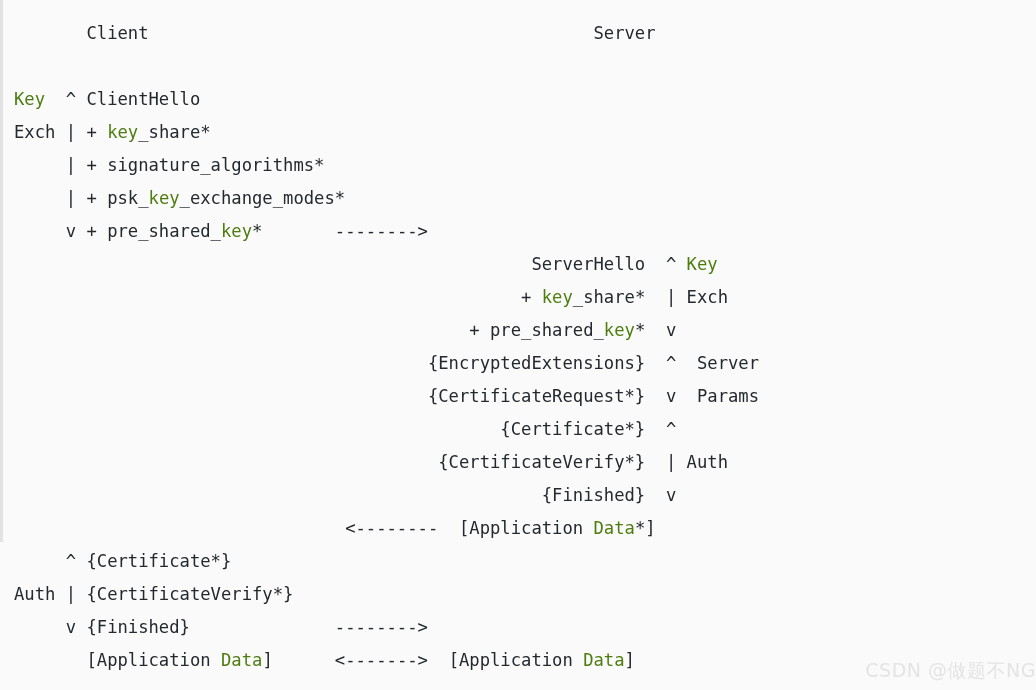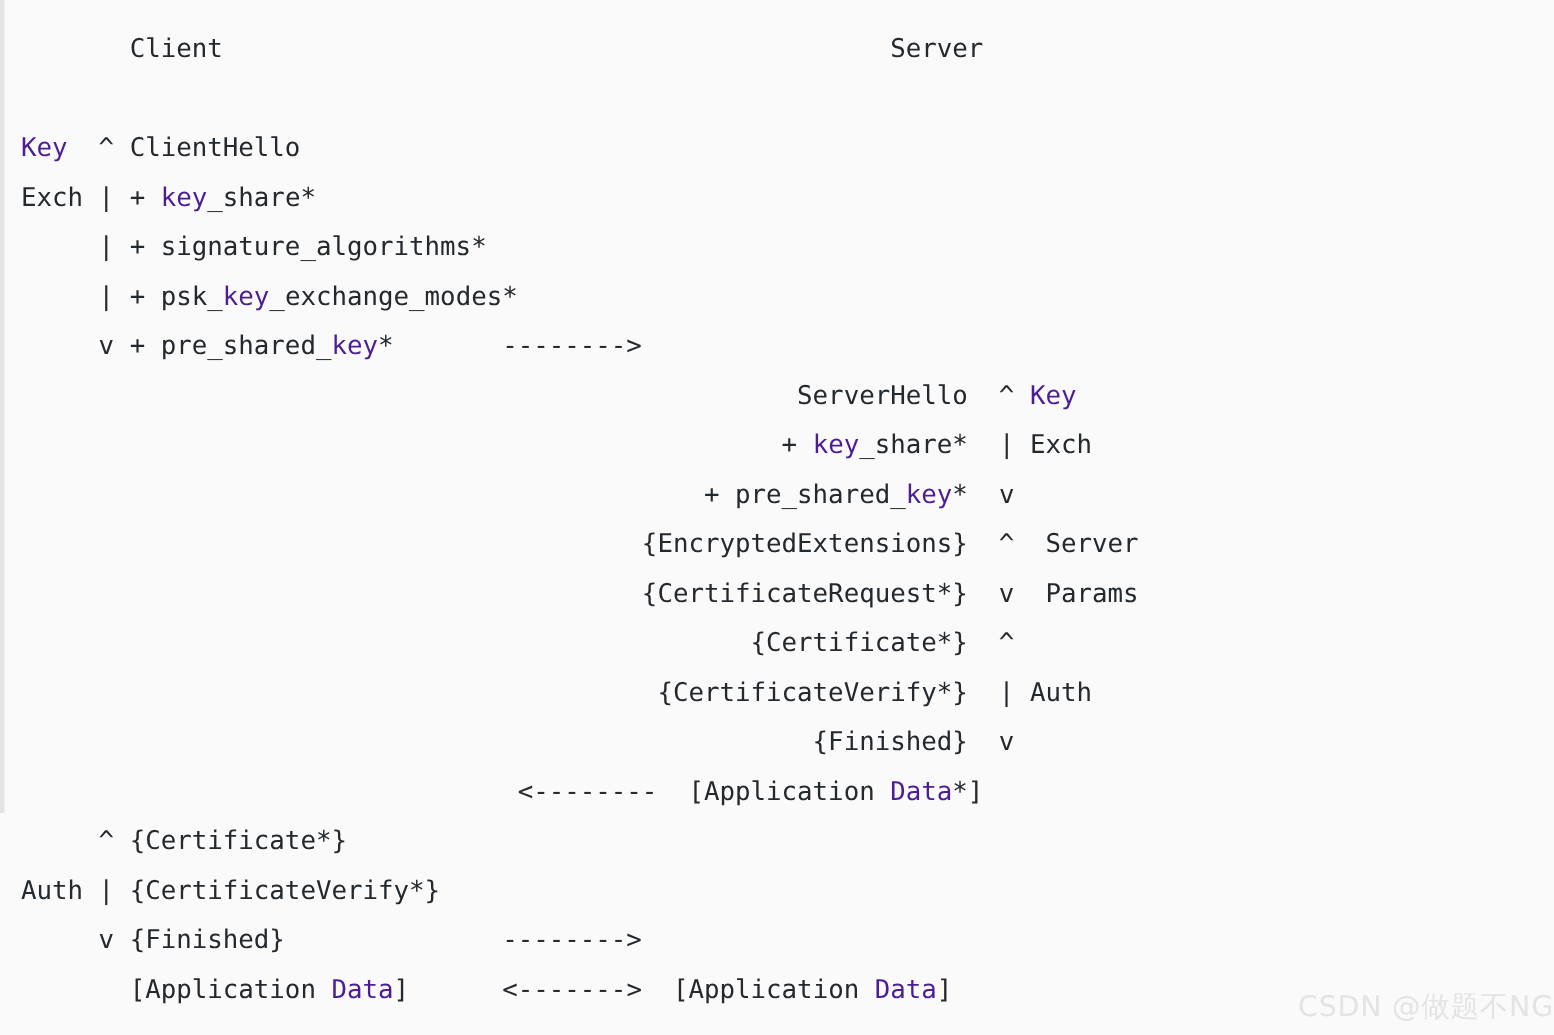--- a/index.html
+++ b/index.html
@@ -29,21 +29,21 @@
     padding: 17px 0 0 11px;
     font-family: "DejaVu Sans Mono", "Liberation Mono", monospace;
     font-size: 17.2px;
     line-height: 33px;
     color: #24292e;
     white-space: pre;
     letter-spacing: 0px;
     -webkit-font-smoothing: antialiased;
   }
   .ln { display: block; height: 33px; }
-  .kw { color: #4c1d95; }
+  .kw { color: #4d7c0f; }
   #watermark {
     position: absolute;
     right: 0px;
     bottom: 6px;
     font-family: "DejaVu Sans", "Liberation Sans", sans-serif;
     font-size: 19px;
     color: #e4e4e4;
     letter-spacing: 0.5px;
     white-space: nowrap;
     user-select: none;

